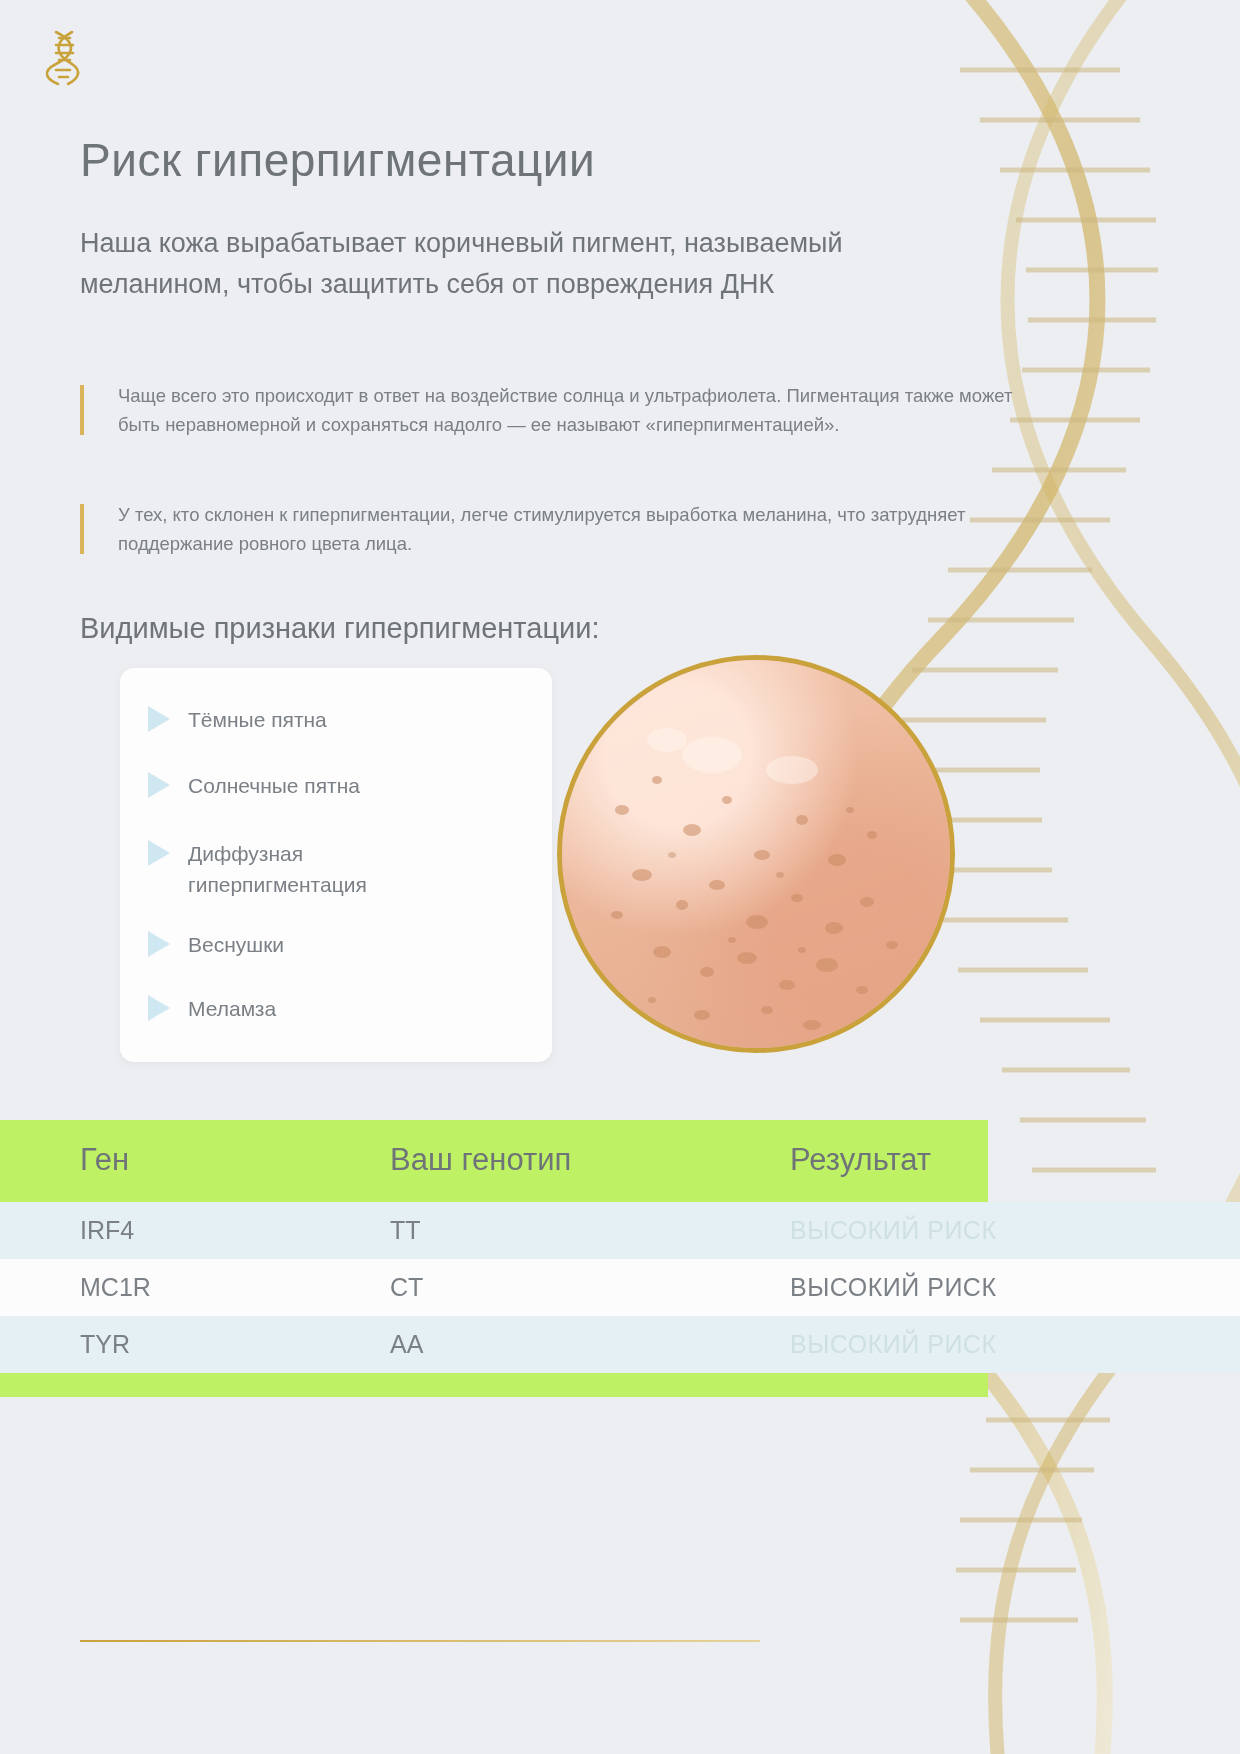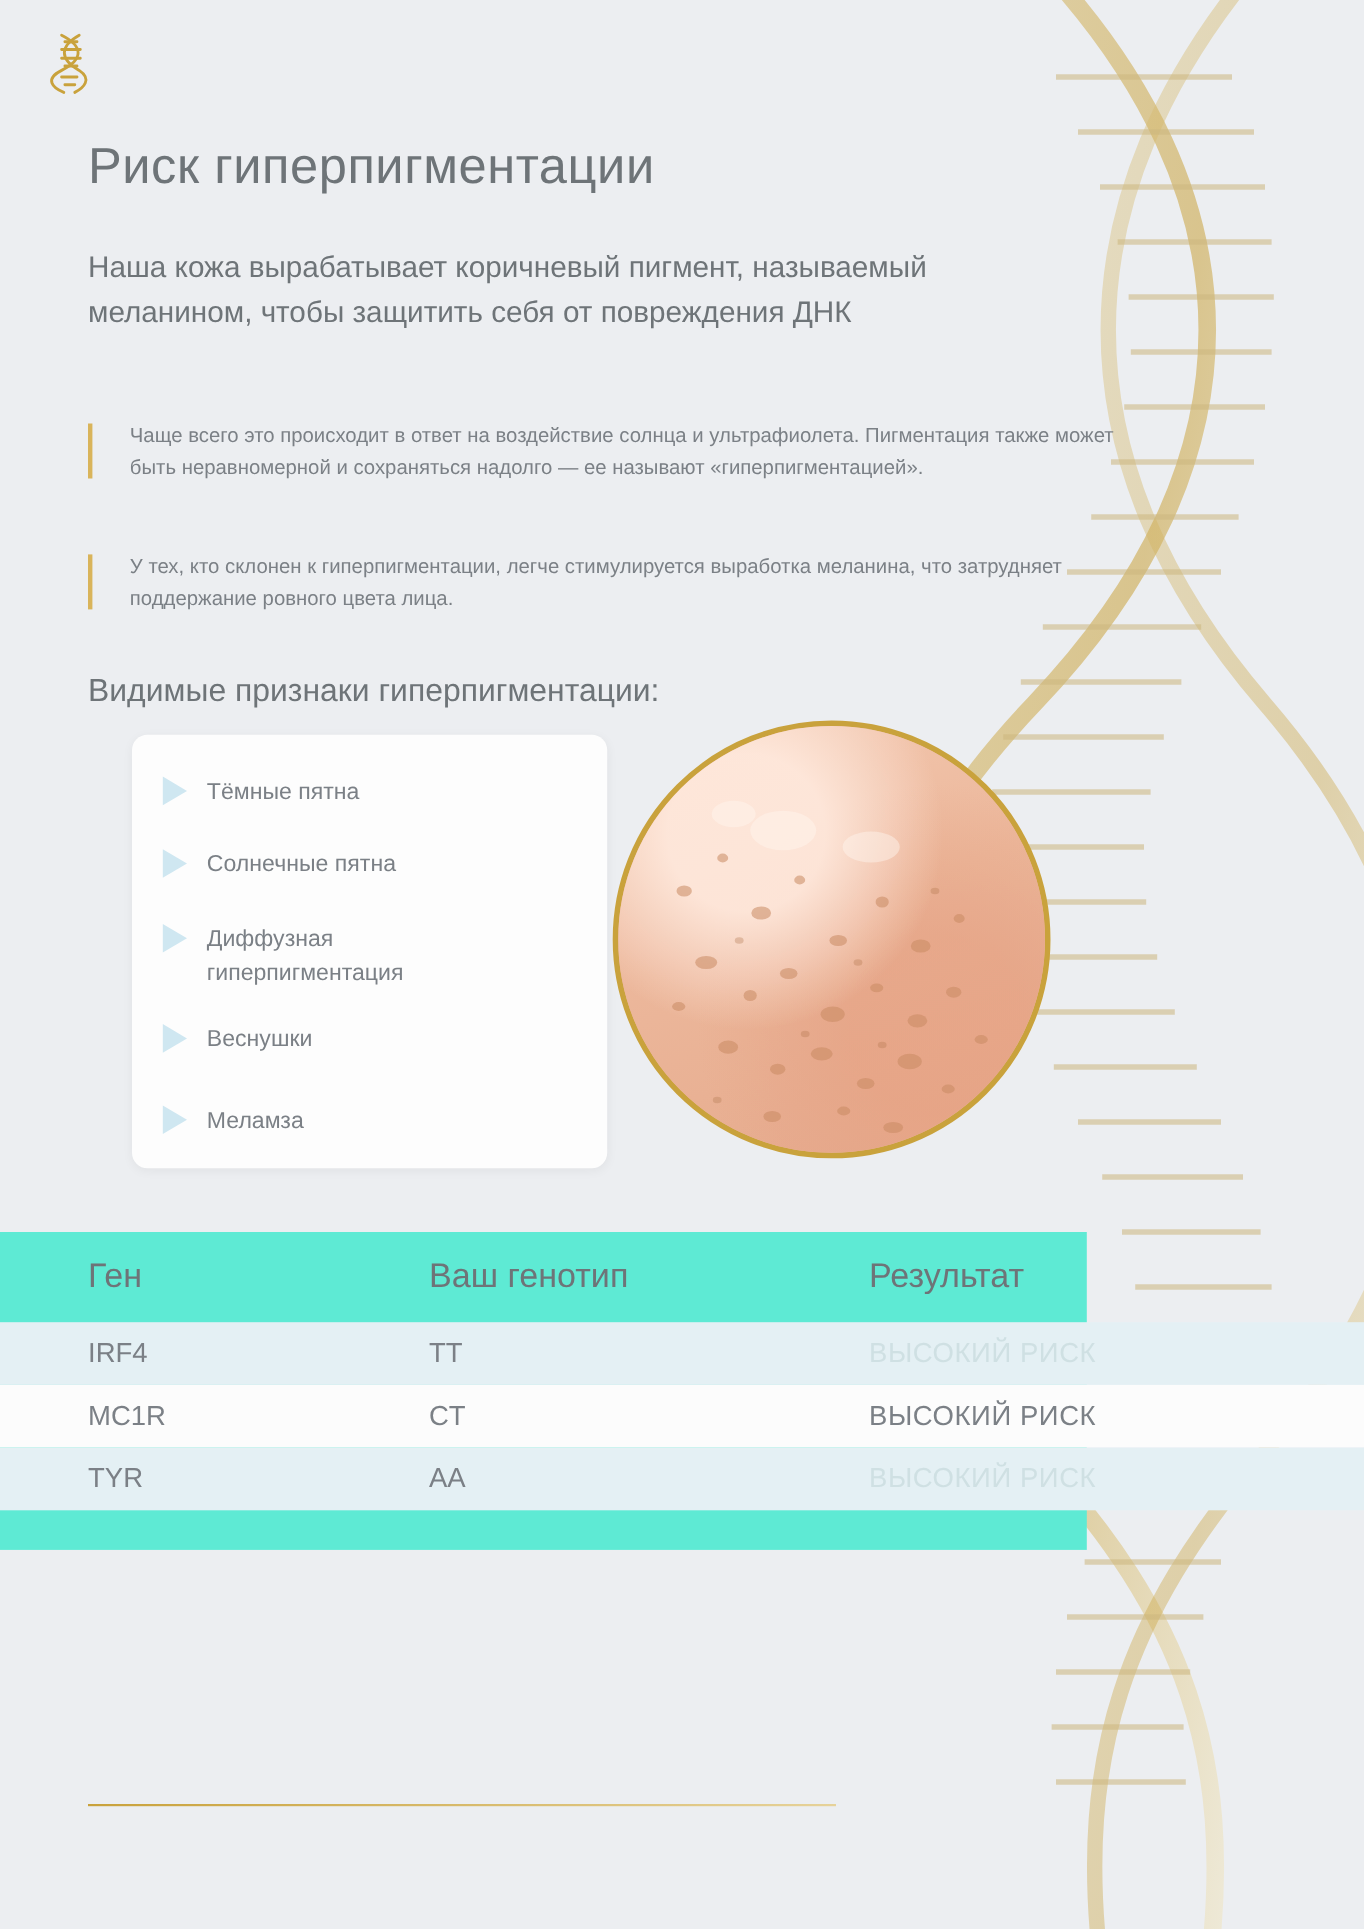--- a/index.html
+++ b/index.html
@@ -38,21 +38,21 @@
     position: absolute;
     left: 42px;
     top: 28px;
     width: 44px;
     height: 58px;
   }
 
   .title {
     position: absolute;
     left: 80px;
-    top: 92px;
+    top: 102px;
     font-size: 46px;
     font-weight: 400;
     letter-spacing: 0.5px;
     color: #6e7478;
     white-space: nowrap;
   }
 
   .lead {
     position: absolute;
     left: 80px;
@@ -150,22 +150,22 @@
     filter: saturate(1.05);
   }
   .photo .spots { position: absolute; inset: 0; }
 
   
   .table-block {
     position: absolute;
     left: 0;
     top: 1120px;
     width: 988px;
-    background: #5eead4;
-    padding-bottom: 36px;
+    background: #bef264;
+    padding-bottom: 24px;
   }
   .table {
     width: 1240px;
     border-collapse: collapse;
     table-layout: fixed;
   }
   .table th {
     text-align: left;
     font-weight: 400;
     font-size: 31px;
@@ -285,21 +285,21 @@
       <span class="sign-label">Солнечные пятна</span>
     </div>
     <div class="sign-row" style="top:170px; width: 330px;">
       <span class="sign-arrow"></span>
       <span class="sign-label">Диффузная гиперпигментация</span>
     </div>
     <div class="sign-row" style="top:261px">
       <span class="sign-arrow"></span>
       <span class="sign-label">Веснушки</span>
     </div>
-    <div class="sign-row" style="top:335px">
+    <div class="sign-row" style="top:325px">
       <span class="sign-arrow"></span>
       <span class="sign-label">Меламза</span>
     </div>
   </div>
 
   <div class="photo">
     <div class="skin"></div>
     <svg class="spots" viewBox="0 0 388 388" xmlns="http://www.w3.org/2000/svg">
       <g fill="#c98a63" opacity="0.55">
         <ellipse cx="60" cy="150" rx="7" ry="5"></ellipse>

